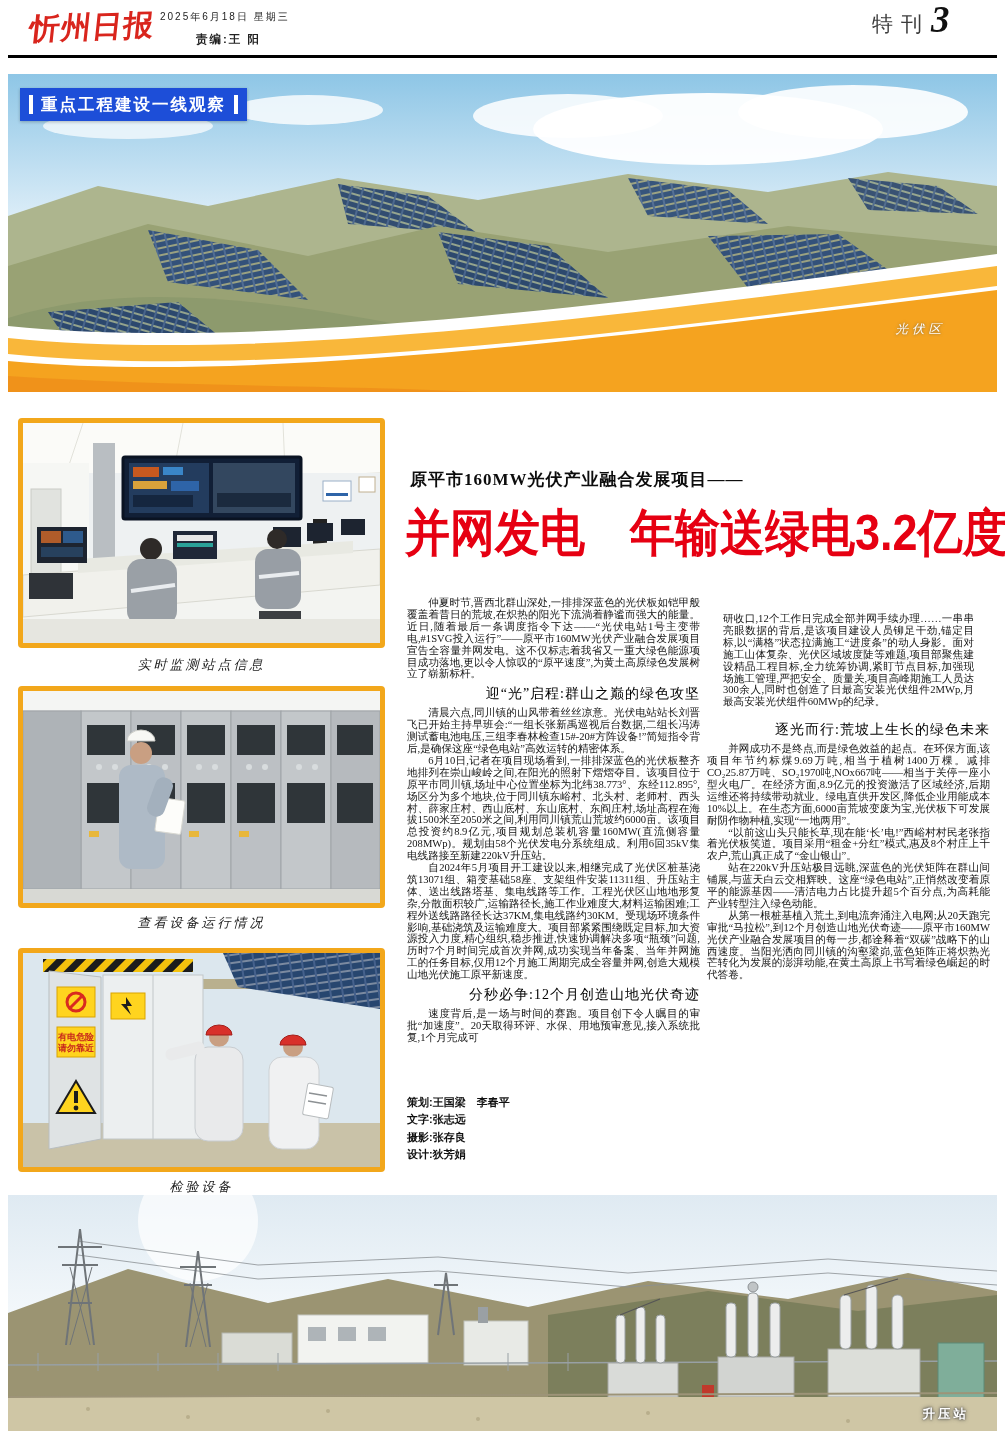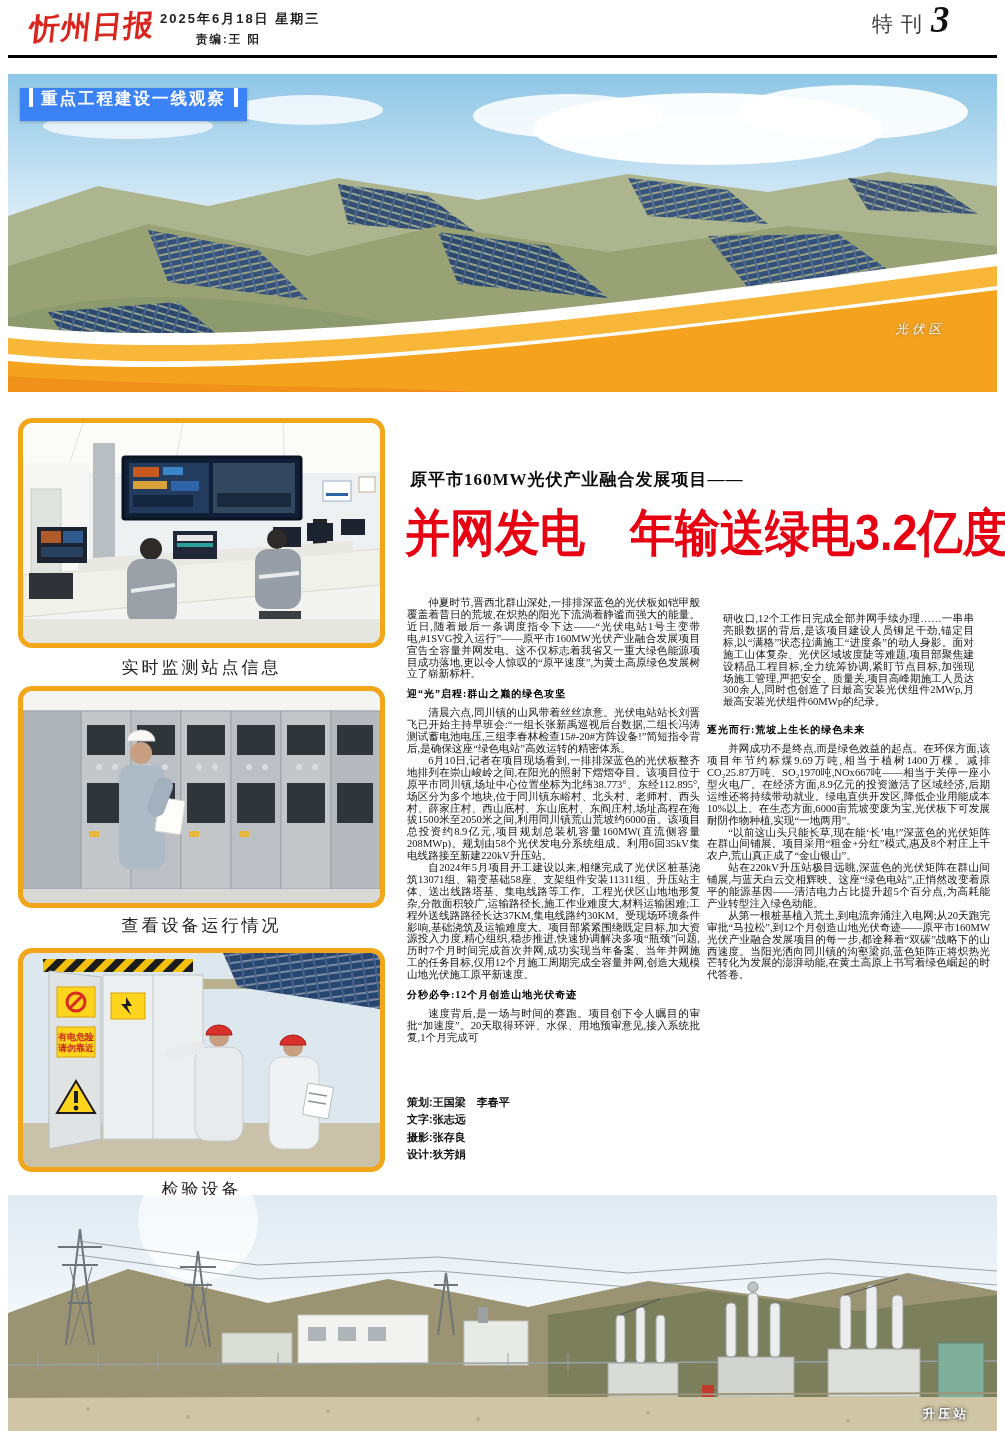--- a/index.html
+++ b/index.html
@@ -3,62 +3,62 @@
 <meta charset="utf-8">
 <style>
   html,body{margin:0;padding:0;background:#9a9a9a;}
   #page{position:relative;width:1005px;height:1431px;background:#ffffff;overflow:hidden;
         font-family:"Liberation Sans","DejaVu Sans",sans-serif;color:#111;}
   
   .logo{position:absolute;left:30px;top:4px;width:130px;height:48px;
         font-family:"Liberation Serif","DejaVu Serif",serif;font-weight:900;
         font-size:30px;color:#d9251d;transform:skewX(-8deg) rotate(-2deg);
         letter-spacing:1px;line-height:46px;}
-  .dateline{position:absolute;left:160px;top:10px;font-size:13px;font-weight:bold;
+  .dateline{position:absolute;left:160px;top:10px;font-size:10px;font-weight:normal;
         letter-spacing:2px;color:#222;}
   .editorline{position:absolute;left:196px;top:32px;font-size:11.5px;font-weight:bold;
         letter-spacing:2px;color:#222;}
   .section-name{position:absolute;left:872px;top:10px;font-size:21px;color:#3c3c3c;
         letter-spacing:8px;font-family:"Liberation Sans",sans-serif;}
   .page-number{position:absolute;left:931px;top:-2px;font-size:37px;font-weight:900;
         font-style:italic;font-family:"Liberation Serif","DejaVu Serif",serif;color:#101010;}
   .masthead-rule{position:absolute;left:8px;top:55px;width:989px;height:2.5px;background:#000;}
   
   .top-photo{position:absolute;left:8px;top:74px;width:989px;height:318px;overflow:hidden;}
-  .banner{position:absolute;left:12px;top:14px;height:33px;background:#3b82f6;
-        display:flex;padding:0 9px;box-shadow:0 1px 3px rgba(0,0,0,.25);}
+  .banner{position:absolute;left:12px;top:14px;height:33px;background:#1d4ed8;
+        display:flex;align-items:center;padding:0 9px;box-shadow:0 1px 3px rgba(0,0,0,.25);}
   .banner .bar{width:4px;height:19px;background:#fff;}
   .banner .banner-text{color:#fff;font-size:16.5px;font-weight:bold;letter-spacing:2px;
         margin:0 8px;white-space:nowrap;}
   .photo-tag{position:absolute;color:#fff;font-style:italic;font-size:12.5px;
         letter-spacing:4px;text-shadow:0 0 3px rgba(80,80,80,.8);}
   .tag-pv{right:52px;top:247px;}
   
   .framed{position:absolute;left:18px;width:367px;border:5px solid #f2a71b;
-        border-radius:14px;overflow:hidden;box-sizing:border-box;background:#c2410c;}
+        border-radius:4px;overflow:hidden;box-sizing:border-box;background:#c2410c;}
   .framed svg{display:block;}
   .caption{position:absolute;left:18px;width:367px;text-align:center;
-        font-family:"Liberation Serif","DejaVu Serif",serif;
-        font-size:17px;color:#222;letter-spacing:3px;}
+        font-family:"Liberation Serif","DejaVu Serif",serif;font-style:italic;
+        font-size:13px;color:#222;letter-spacing:3px;}
   
   .kicker{position:absolute;left:410px;top:468px;width:580px;
         font-family:"Liberation Serif","DejaVu Serif",serif;font-weight:bold;
         font-size:17px;color:#0d0d0d;letter-spacing:1px;}
   .headline{position:absolute;left:405px;top:500px;width:588px;
         font-size:45px;font-weight:900;color:#e60012;letter-spacing:0px;
         white-space:nowrap;transform:scaleY(1.12);transform-origin:left top;
         font-family:"Liberation Sans","DejaVu Sans",sans-serif;}
   .text-col{position:absolute;top:597px;font-family:"Liberation Serif","DejaVu Serif",serif;
         font-size:10.6px;line-height:11.9px;text-align:justify;color:#141414;}
   .col1{left:407px;width:293px;}
   .col2{left:707px;width:283px;}
   .blk-p{margin:0;text-indent:2em;}
   .blk-pc{margin:16px;text-indent:0;}
-  .blk-h{margin:8px 0 7px;text-indent:0;text-align:left;font-weight:bold;
-        font-size:10px;letter-spacing:1px;color:#000;}
+  .blk-h{margin:8px 0 7px;text-indent:0;text-align:right;font-weight:normal;
+        font-size:14px;letter-spacing:1px;color:#000;}
   .credits{margin-top:50px;}
   .credit-line{font-family:"Liberation Sans","DejaVu Sans",sans-serif;
         font-weight:bold;font-size:11px;line-height:17.5px;text-indent:0;color:#111;}
   
   .bottom-photo{position:absolute;left:8px;top:1195px;width:989px;height:236px;overflow:hidden;}
   .tag-substation{right:28px;bottom:8px;top:auto;font-style:normal;font-weight:bold;
         letter-spacing:3px;text-shadow:0 0 2px #444,0 0 4px #444;text-align:center;}
 </style>
 </head>
 <body>
@@ -315,21 +315,21 @@
         <div class="credit-line">设计:狄芳娟</div>
       </div>
   </div>
 
   <div class="text-col col2">
     <div>
 
     <p class="blk blk-pc">研收口,12个工作日完成全部并网手续办理……一串串亮眼数据的背后,是该项目建设人员铆足干劲,锚定目标,以“满格”状态拉满施工“进度条”的动人身影。面对施工山体复杂、光伏区域坡度陡等难题,项目部聚焦建设精品工程目标,全力统筹协调,紧盯节点目标,加强现场施工管理,严把安全、质量关,项目高峰期施工人员达300余人,同时也创造了日最高安装光伏组件2MWp,月最高安装光伏组件60MWp的纪录。</p>
         <p class="blk blk-h">逐光而行:荒坡上生长的绿色未来</p>
         <p class="blk blk-p">并网成功不是终点,而是绿色效益的起点。在环保方面,该项目年节约标煤9.69万吨,相当于植树1400万棵。减排CO₂25.87万吨、SO₂1970吨,NOx667吨——相当于关停一座小型火电厂。在经济方面,8.9亿元的投资激活了区域经济,后期运维还将持续带动就业。绿电直供开发区,降低企业用能成本10%以上。在生态方面,6000亩荒坡变废为宝,光伏板下可发展耐阴作物种植,实现“一地两用”。</p>
-        <p class="blk blk-p">“以前这山头只能长草,现在能‘长’电!”深蓝色的光伏矩阵在群山间铺展。项目采用“租金+分红”模式,惠及8个村庄上千农户,荒山真正成了“金山银山”。</p>
+        <p class="blk blk-p">“以前这山头只能长草,现在能‘长’电!”西峪村村民老张指着光伏板笑道。项目采用“租金+分红”模式,惠及8个村庄上千农户,荒山真正成了“金山银山”。</p>
         <p class="blk blk-p">站在220kV升压站极目远眺,深蓝色的光伏矩阵在群山间铺展,与蓝天白云交相辉映。这座“绿色电站”,正悄然改变着原平的能源基因——清洁电力占比提升超5个百分点,为高耗能产业转型注入绿色动能。</p>
         <p class="blk blk-p">从第一根桩基植入荒土,到电流奔涌注入电网;从20天跑完审批“马拉松”,到12个月创造山地光伏奇迹——原平市160MW光伏产业融合发展项目的每一步,都诠释着“双碳”战略下的山西速度。当阳光洒向同川镇的沟壑梁峁,蓝色矩阵正将炽热光芒转化为发展的澎湃动能,在黄土高原上书写着绿色崛起的时代答卷。</p>
       </div>
   </div>
 
   <div class="bottom-photo">
     <svg width="989" height="236" viewBox="0 0 989 236">
       <defs>
         <linearGradient id="sky2" x1="0" y1="0" x2="0" y2="1">
           <stop offset="0" stop-color="#dfeaf2"></stop>

